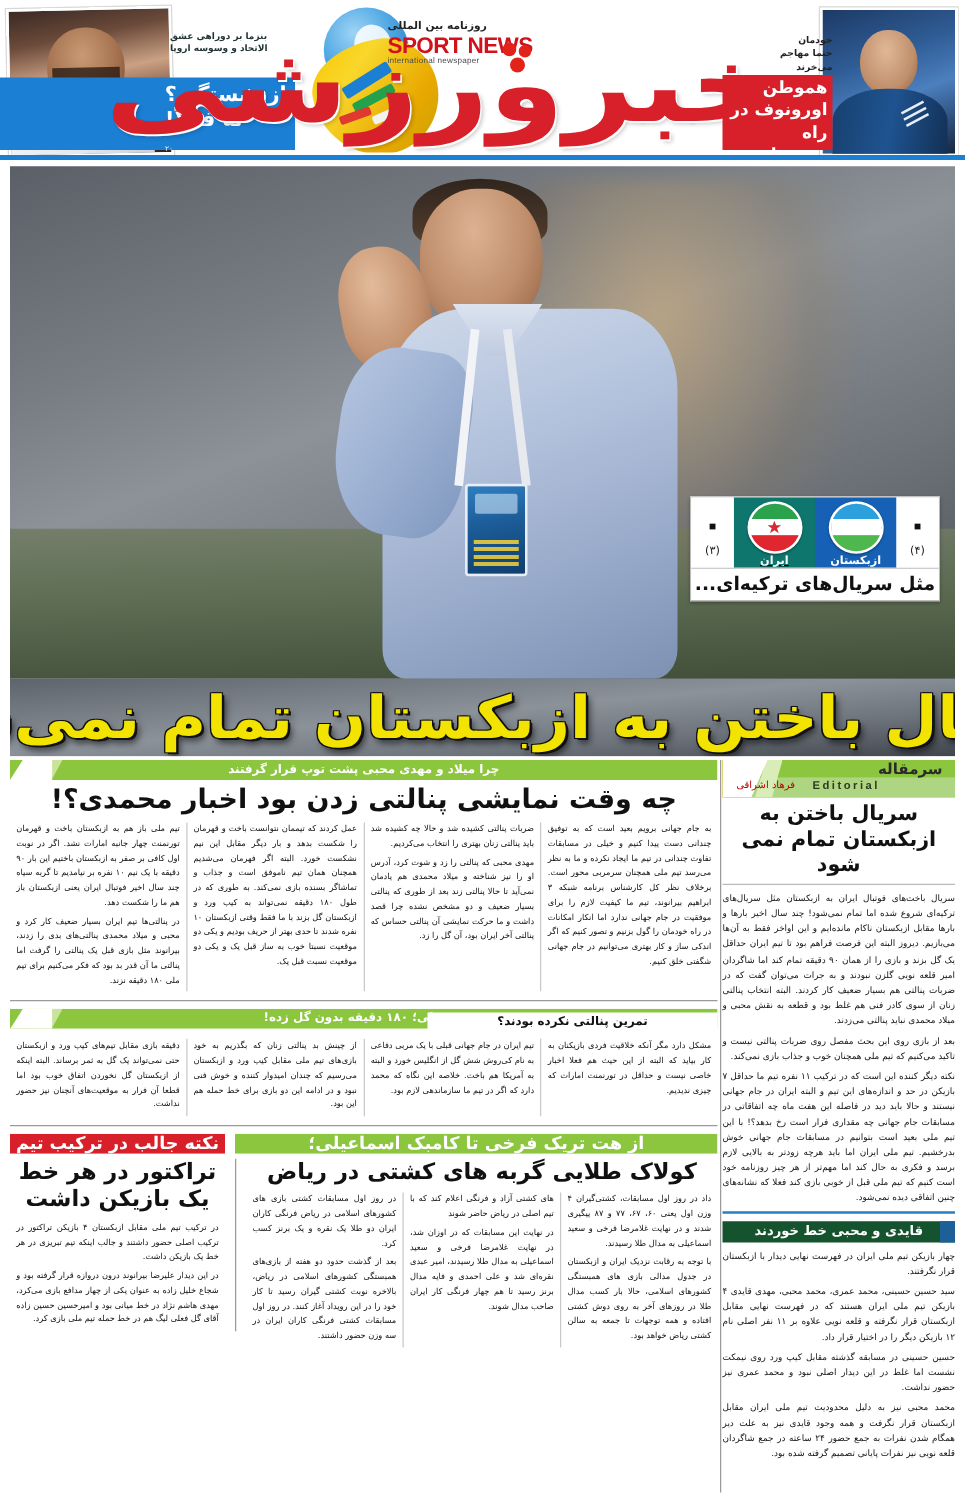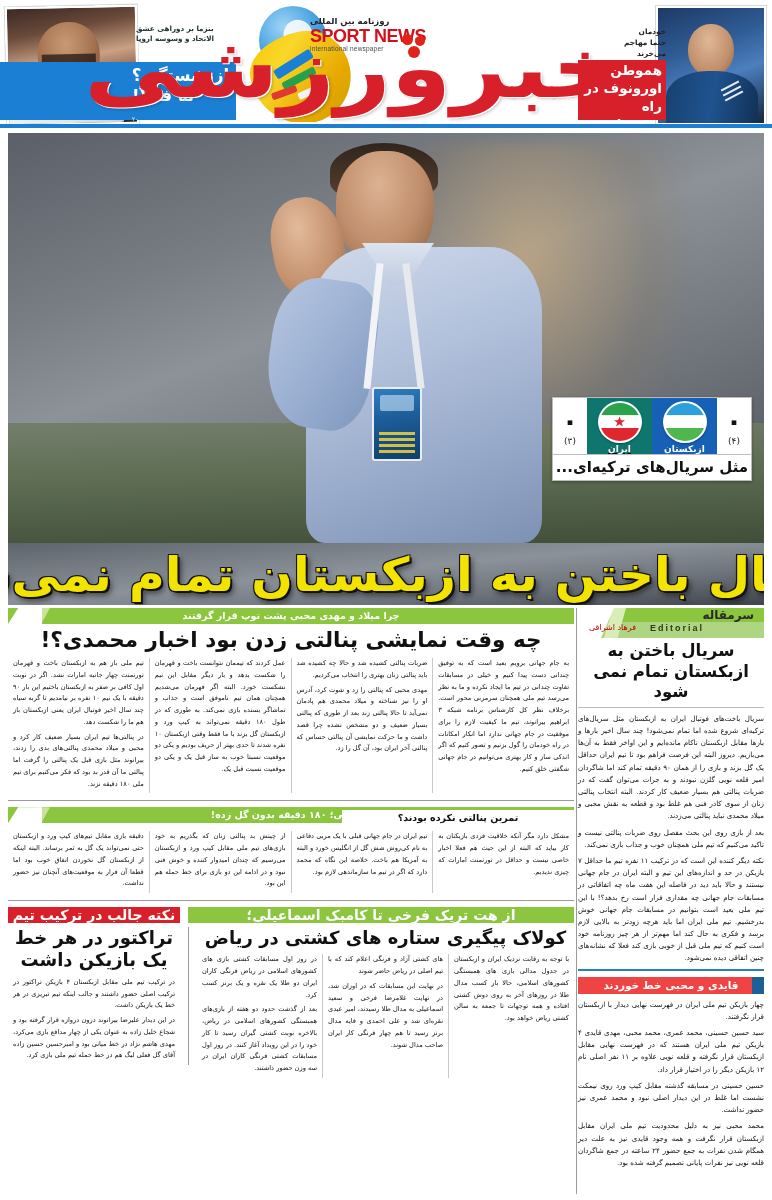--- a/index.html
+++ b/index.html
@@ -259,21 +259,21 @@
     margin-top:3px;font-size:16.5px;font-weight:bold;color:#111;line-height:1.25;
     text-align:center;letter-spacing:-.5px;border-bottom:1px solid #bbb;padding-bottom:4px;
   }
   .edi-body{
     margin-top:5px;font-size:7.1px;line-height:1.72;color:#111;text-align:justify;
     text-align-last:right;
   }
   .edi-body p{margin:0 0 4px 0;}
 
   .blue-head{
-    margin-top:6px;height:17px;background:#ef4444;display:flex;align-items:center;justify-content:center;
+    margin-top:6px;height:17px;background:#14532d;display:flex;align-items:center;justify-content:center;
     position:relative;
   }
   .blue-head .bh-accent{position:absolute;right:0;top:0;width:12px;height:17px;background:#1d5f97;}
   .blue-head span{font-size:10.5px;font-weight:bold;color:#fff;}
   .blue-rule{height:2px;background:#2a7fc4;margin-top:2px;}
 
   
   .kicker{
     height:16px;position:relative;overflow:hidden;margin-bottom:3px;
   }
@@ -539,23 +539,24 @@
         <div class="dk-b">
           <div class="mini-kicker">
             <div class="mb red"></div>
             <span>نکته جالب در ترکیب تیم ملی</span>
           </div>
         </div>
       </div>
 
       <div class="two-head">
         <div class="th-a">
-          <div class="head-md">کولاک پیگیری ستاره های کشتی در ریاض</div>
+          <div class="head-md">کولاک طلایی گربه های کشتی در ریاض</div>
           <div class="cols3">
             <div class="c">
+              <p>داد در روز اول مسابقات، کشتی‌گیران ۴ وزن اول یعنی ۶۰، ۶۷، ۷۷ و ۸۷ پیگیری شدند و در نهایت غلامرضا فرخی و سعید اسماعیلی به مدال طلا رسیدند.</p>
               <p>با توجه به رقابت نزدیک ایران و ازبکستان در جدول مدالی بازی های همبستگی کشورهای اسلامی، حالا بار کسب مدال طلا در روزهای آخر به روی دوش کشتی افتاده و همه توجهات تا جمعه به سالن کشتی ریاض خواهد بود.</p>
             </div>
             <div class="c">
               <p>های کشتی آزاد و فرنگی اعلام کند که با تیم اصلی در ریاض حاضر شوند</p>
               <p>در نهایت این مسابقات که در اوزان شد، در نهایت غلامرضا فرخی و سعید اسماعیلی به مدال طلا رسیدند، امیر عبدی نقره‌ای شد و علی احمدی و فایه مدال برنز رسید تا هم چهار فرنگی کار ایران صاحب مدال شوند.</p>
             </div>
             <div class="c">
               <p>در روز اول مسابقات کشتی بازی های کشورهای اسلامی در ریاض فرنگی کاران ایران دو طلا یک نقره و یک برنز کسب کرد.</p>
               <p>بعد از گذشت حدود دو هفته از بازی‌های همبستگی کشورهای اسلامی در ریاض، بالاخره نوبت کشتی گیران رسید تا کار خود را در این رویداد آغاز کنند. در روز اول مسابقات کشتی فرنگی کاران ایران در سه وزن حضور داشتند.</p>
             </div>

